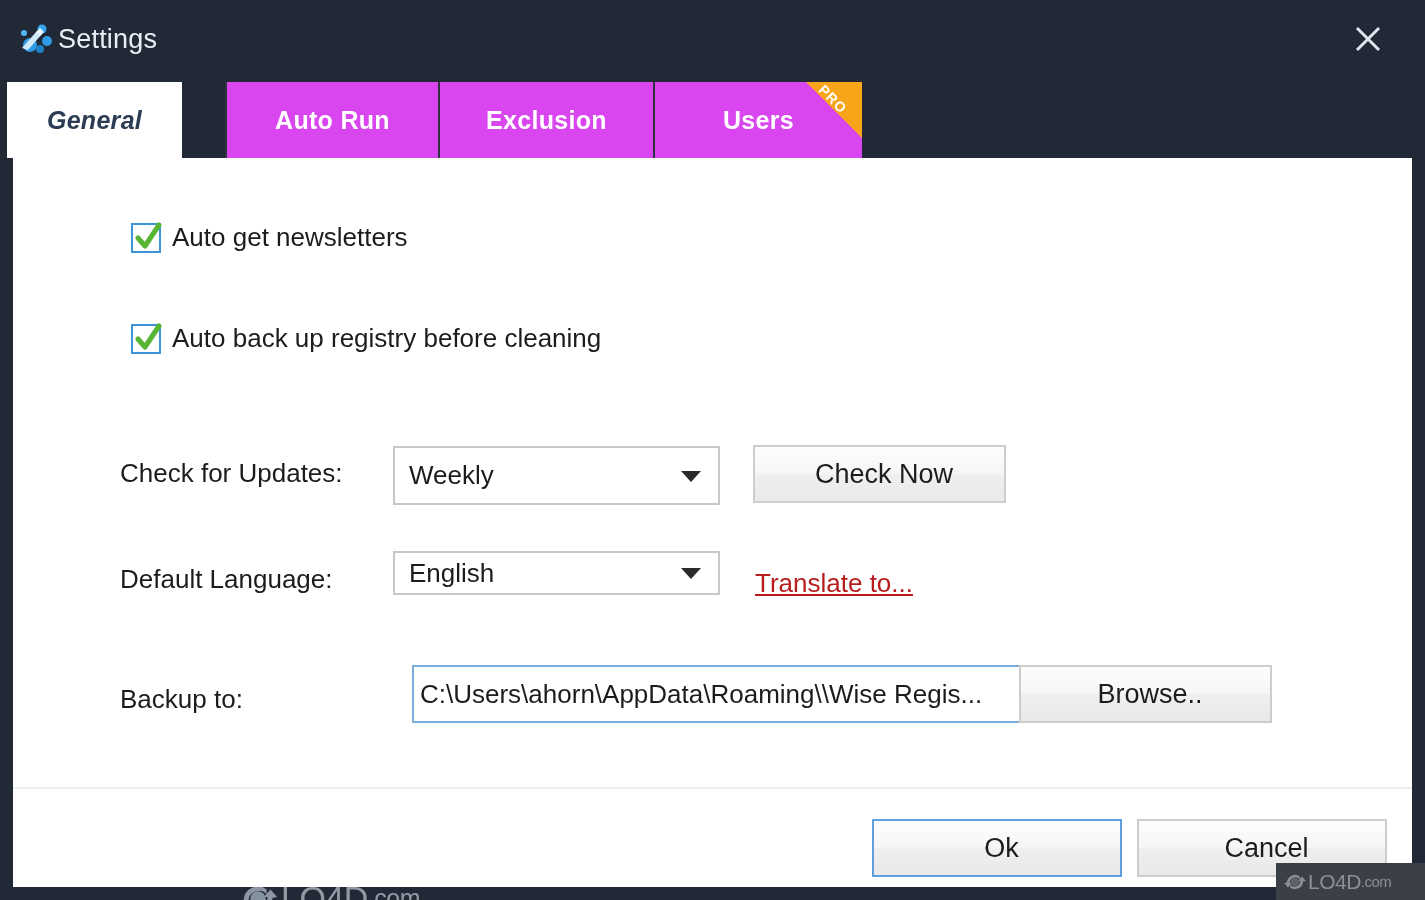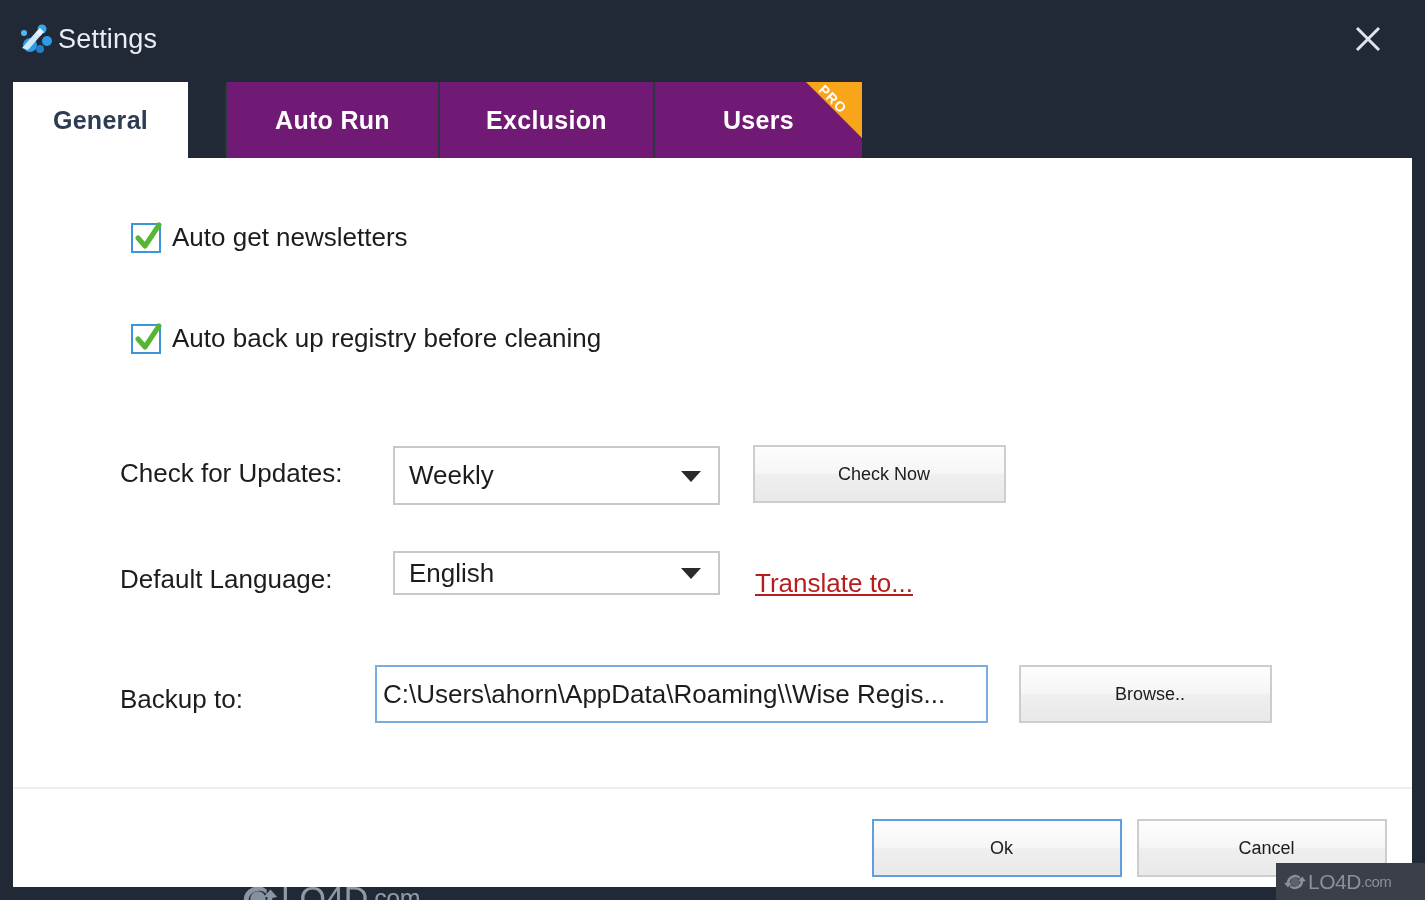--- a/index.html
+++ b/index.html
@@ -57,21 +57,21 @@
     left: 0; top: 82px;
     width: 1425px;
     height: 76px;
     background: #212936;
   }
 
   .tab {
     position: absolute;
     top: 0;
     height: 76px;
-    background: #701a75;
+    background: #d946ef;
     color: #ffffff;
     font-size: 25px;
     font-weight: bold;
     display: flex;
     align-items: center;
     justify-content: center;
     cursor: pointer;
     overflow: hidden;
     letter-spacing: 0.3px;
   }
@@ -194,21 +194,21 @@
     border-top: 11px solid #2a2a2a;
   }
 
   .btn {
     position: absolute;
     background: linear-gradient(to bottom, #fdfdfd 0%, #f6f6f6 48%, #efefef 52%, #e9e9e9 100%);
     border: 2px solid #cdcdcd;
     display: flex;
     align-items: center;
     justify-content: center;
-    font-size: 18px;
+    font-size: 27px;
     color: #1c1c1c;
     cursor: pointer;
     padding-left: 9px;
   }
   .btn.focused { border: 2px solid #5e9fe0; }
 
   .link {
     position: absolute;
     font-size: 26px;
     color: #b91c1c;
@@ -300,21 +300,21 @@
     <div class="close-btn">
       <svg width="46" height="46" viewBox="0 0 46 46">
         <line x1="12" y1="12" x2="34" y2="34" stroke="#dfe5ee" stroke-width="3"></line>
         <line x1="34" y1="12" x2="12" y2="34" stroke="#dfe5ee" stroke-width="3"></line>
       </svg>
     </div>
   </div>
 
   <div class="tabstrip">
 
-    <div class="tab active" style="left:13px;  width:175px;">
+    <div class="tab active" style="left:7px;  width:175px;font-style:italic;">
       <span>General</span>
     </div>
 
     <div class="tab sep" style="left:225px; width:213px;">
       <span>Auto Run</span>
     </div>
 
     <div class="tab sep" style="left:438px; width:215px;">
       <span>Exclusion</span>
     </div>
@@ -372,21 +372,21 @@
 
     <div class="combo" style="left:380px; top:393px; width:327px; height:44px;">
       <span class="cval">English</span>
       <span class="carrow"></span>
     </div>
 
     <div class="link" style="left:742px; top:410px;">Translate to...</div>
 
     <div class="flabel" style="left:107px; top:526px;">Backup to:</div>
 
-    <div class="txtfield" style="left:362px; top:507px; width:613px; height:58px;">
+    <div class="txtfield" style="left:399px; top:507px; width:613px; height:58px;">
       <span class="tval">C:\Users\ahorn\AppData\Roaming\\Wise Regis...</span>
     </div>
 
     <div class="btn" style="left:1006px; top:507px; width:253px; height:58px;">
       <span>Browse..</span>
     </div>
 
     <div class="lo4d-faint">
       <svg width="46" height="34" viewBox="0 0 96 64">
         <path d="M18 34 a30 30 0 0 1 48 -22 l0 10 a22 22 0 0 0 -38 14 l8 0 l-14 16 l-14 -16 z" fill="#e4eef8"></path>

